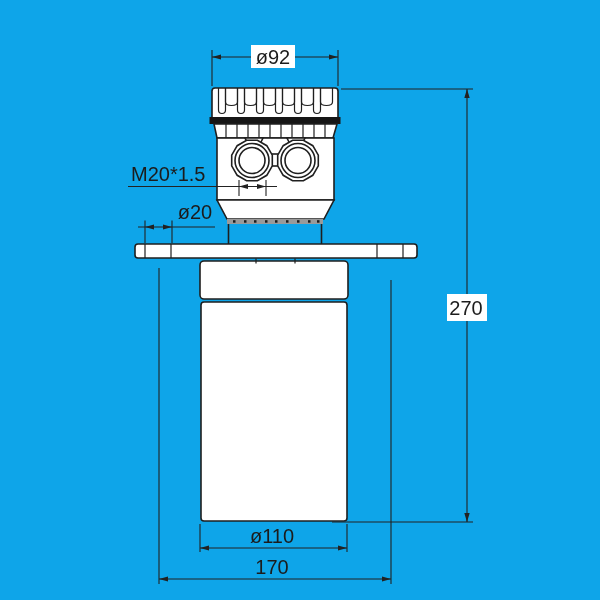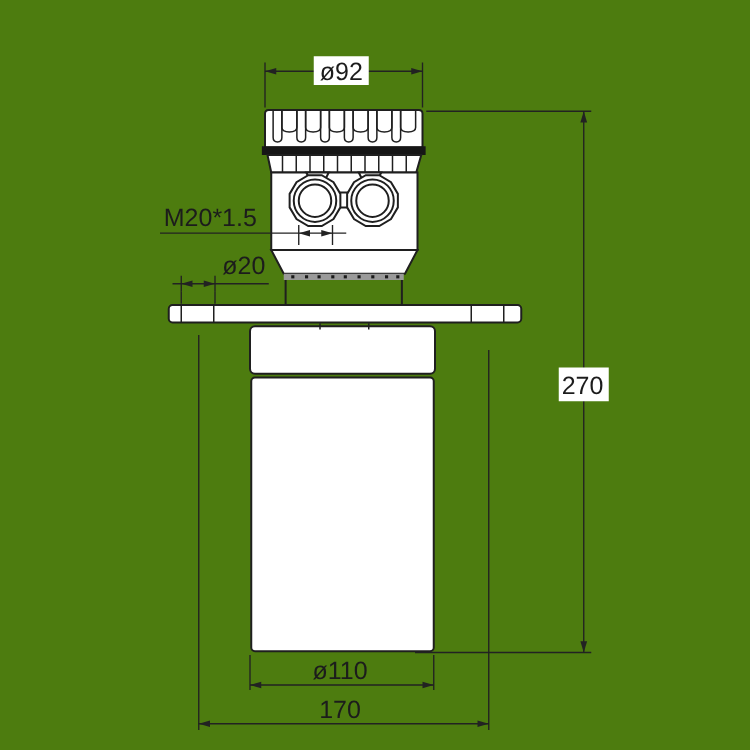--- a/index.html
+++ b/index.html
@@ -1,19 +1,19 @@
 <!DOCTYPE html>
 <html><head>
 <meta charset="utf-8">
 <style>
   html,body{margin:0;padding:0;background:#ffffff;}
   .canvas{
     position:relative;
     width:600px;height:600px;
-    background:#4d7c0f;
+    background:#0ea5e9;
     font-family:"Liberation Sans", sans-serif;
     overflow:hidden;
   }
   svg{display:block;}
   svg text{
     font-family:"Liberation Sans", sans-serif;
     fill:#1c1c1c;
     font-size:20px;
   }
   .outline{fill:#ffffff;stroke:#1f1f1f;stroke-width:1.6;}

